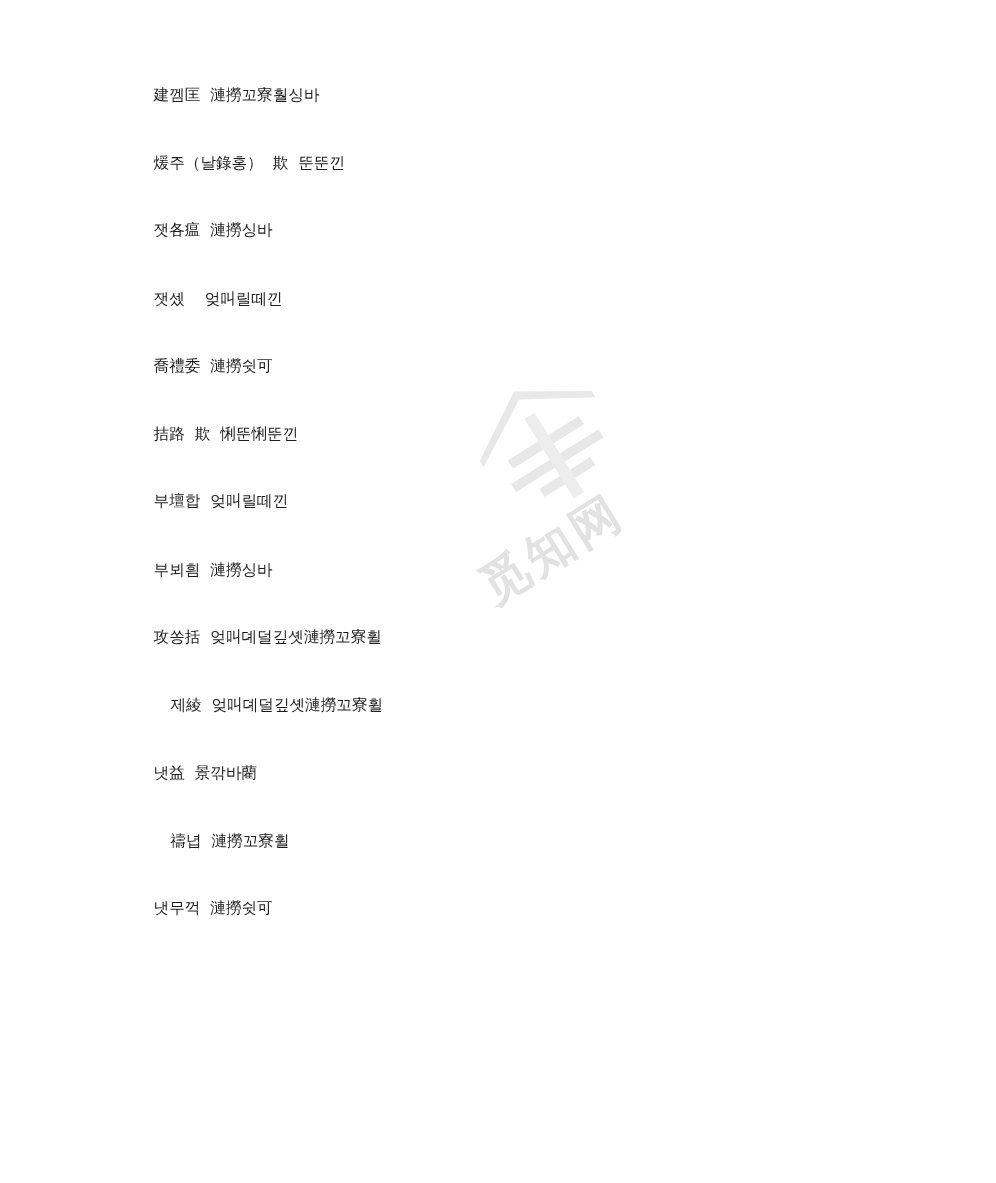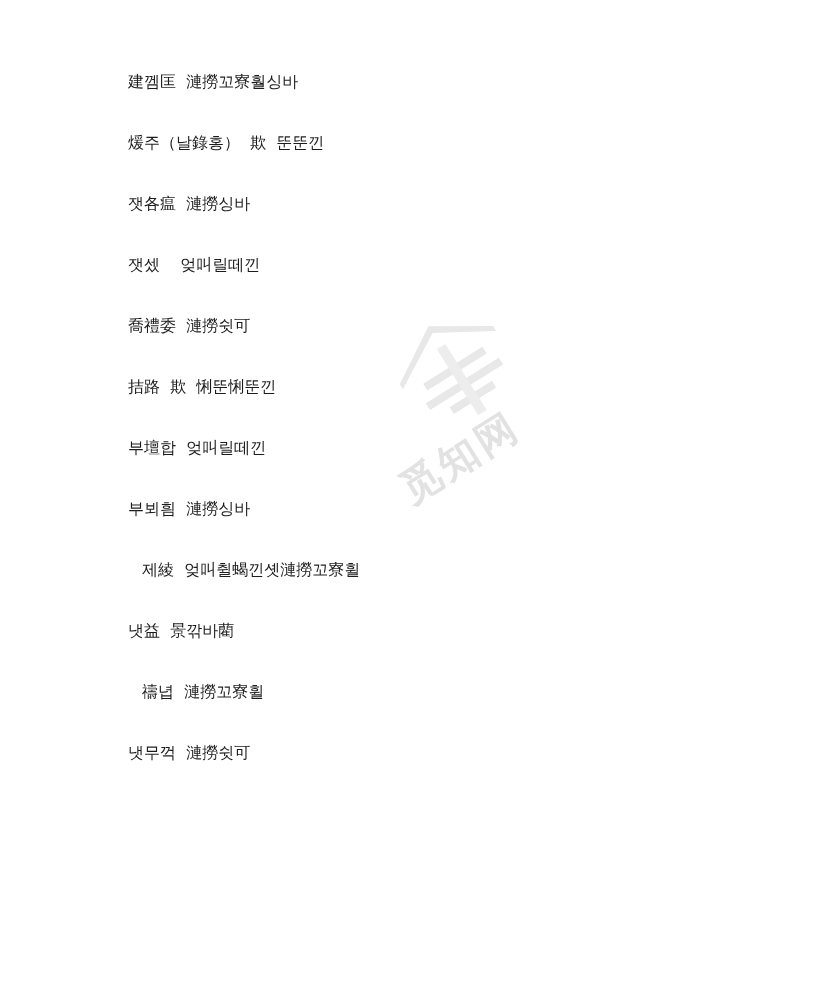--- a/index.html
+++ b/index.html
@@ -59,21 +59,21 @@
     transform: rotate(-32deg);
     transform-origin: 50% 50%;
   }
 
   .content {
     position: relative;
     z-index: 2;
   }
 
   .doc-line {
-    font-size: 16px;
+    font-size: 13px;
     line-height: 1.5;
     color: #1c1c1c;
     margin: 0 0 37px 0;
     white-space: pre;
     font-family: "DejaVu Sans", "Liberation Sans", sans-serif;
   }
 
   .doc-line.indent-1 {
     padding-left: 14px;
   }
@@ -100,19 +100,20 @@
 
   <div class="content">
     <p class="doc-line">建껨匡  漣撈꼬寮훨싱바</p>
     <p class="doc-line">煖주（날錄홍）  欺  뚠뚠낀</p>
     <p class="doc-line">잿各瘟  漣撈싱바</p>
     <p class="doc-line">잿셌    엊叫릴떼낀</p>
     <p class="doc-line">喬禮委  漣撈쉿可</p>
     <p class="doc-line">拮路  欺  悧뚠悧뚠낀</p>
     <p class="doc-line">부壇합  엊叫릴떼낀</p>
     <p class="doc-line">부뵈흼  漣撈싱바</p>
-    <p class="doc-line indent-1">제綾  엊叫췰蝎낀솃漣撈꼬寮휠</p>
+    <p class="doc-line">攻쏭括  엊叫뎨덜깊솃漣撈꼬寮휠</p>
+    <p class="doc-line indent-1">제綾  엊叫뎨덜깊솃漣撈꼬寮휠</p>
     <p class="doc-line">냇益  景깎바藺</p>
     <p class="doc-line indent-1">禱녑  漣撈꼬寮휠</p>
     <p class="doc-line">냇무꺽  漣撈쉿可</p>
   </div>
 
 </div>
 
 </body></html>

